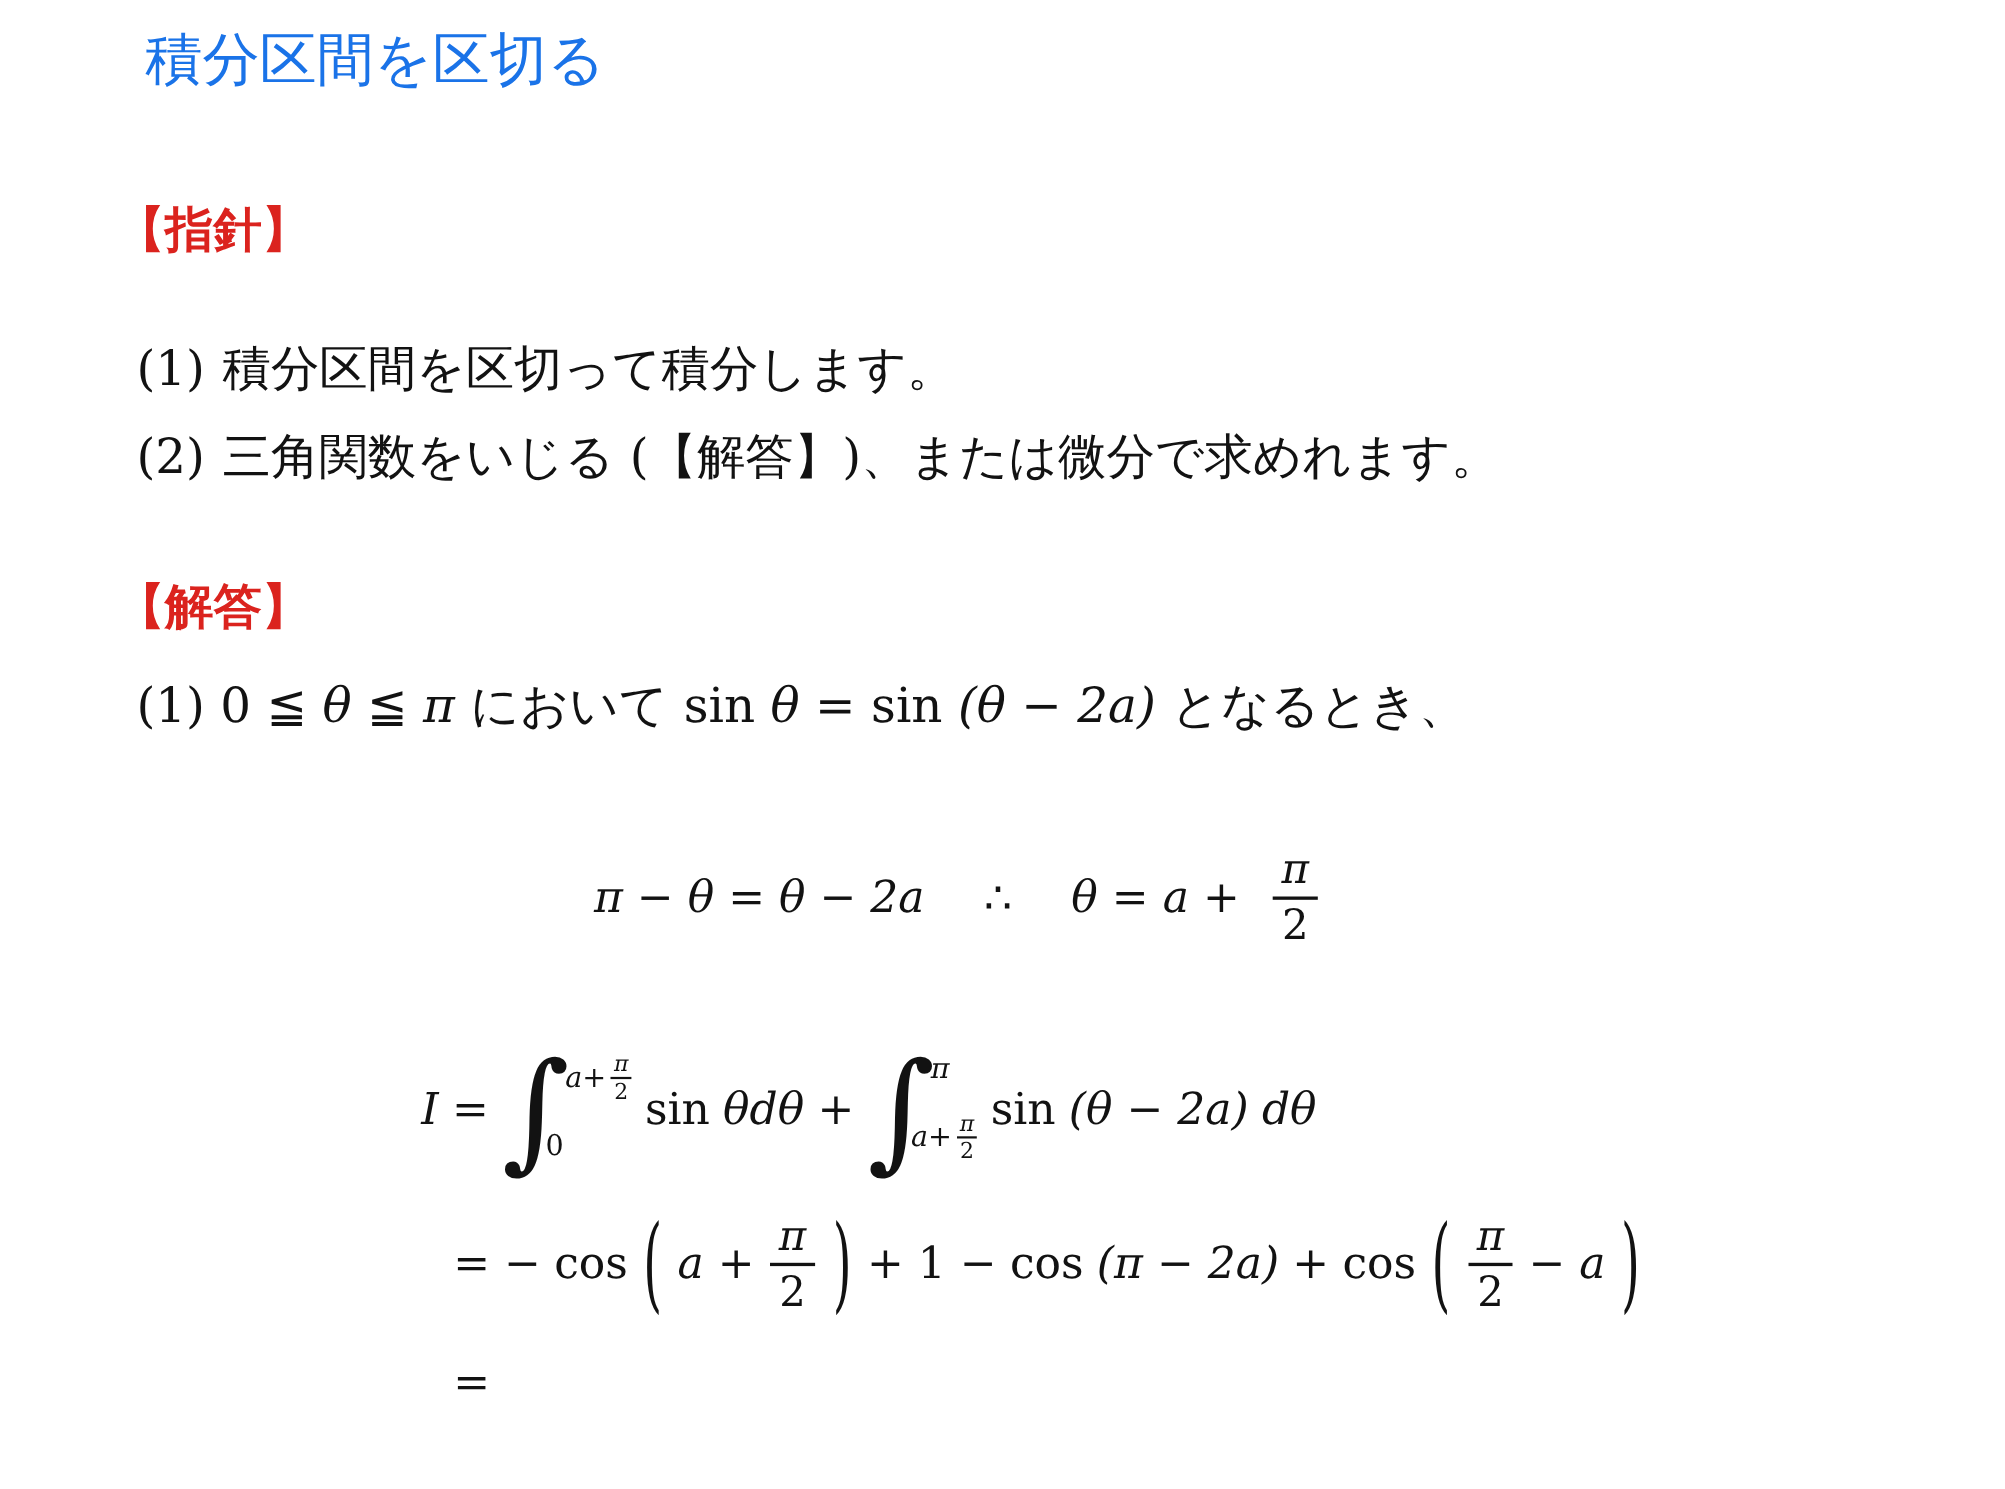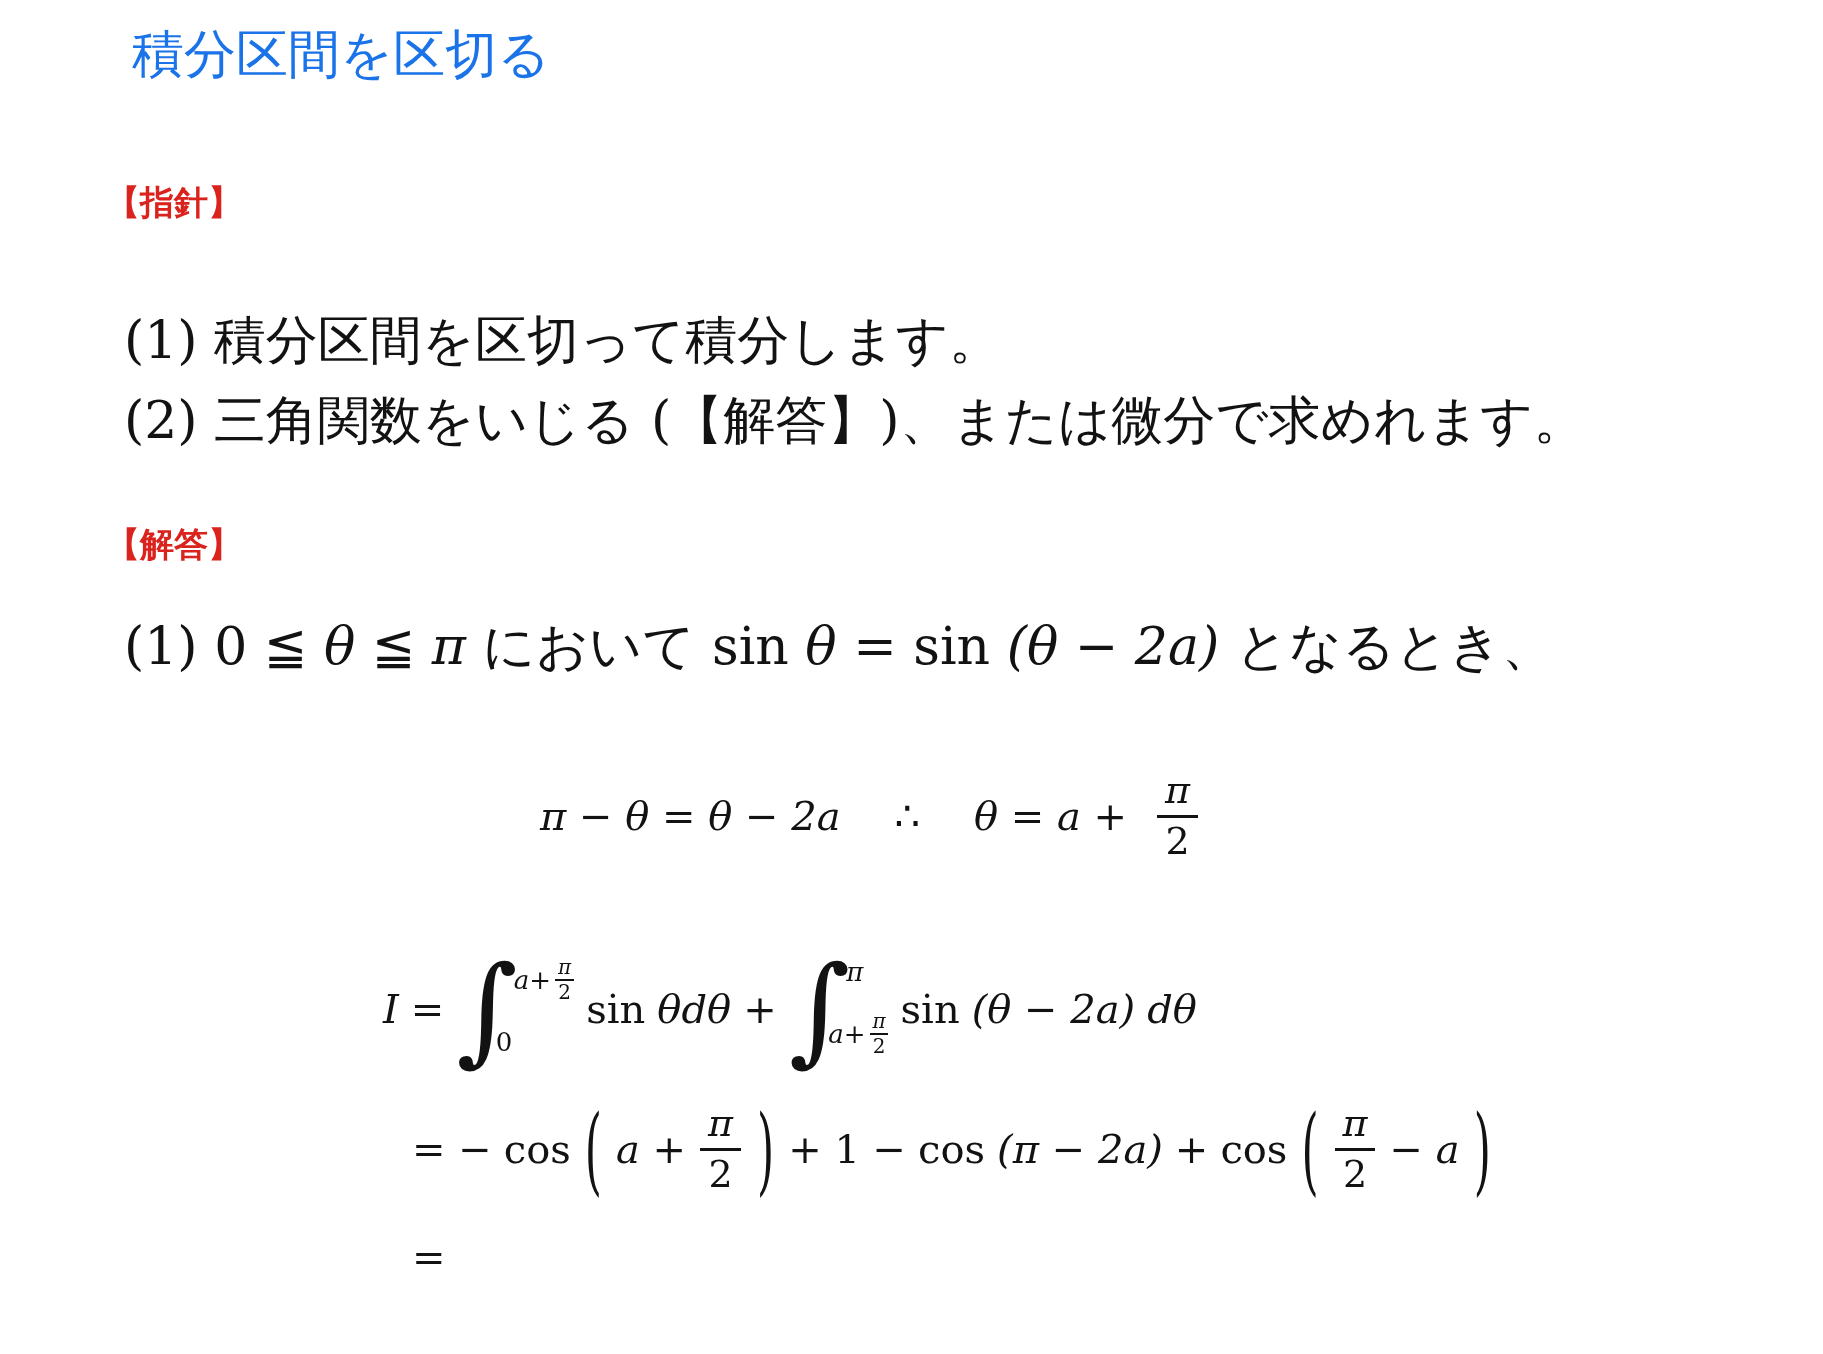--- a/index.html
+++ b/index.html
@@ -11,25 +11,25 @@
   }
   .title {
     position:absolute; left:88px; top:20px;
     font-family:"Liberation Sans","DejaVu Sans",sans-serif;
     font-size:52px; font-weight:400; color:var(--blue);
     text-decoration:none; cursor:pointer; white-space:nowrap;margin-left:44px;
   }
   .heading {
     position:absolute;
     font-family:"Liberation Sans","DejaVu Sans",sans-serif;
-    font-size:34px; font-weight:700; color:var(--red); white-space:nowrap;
+    font-size:44px; font-weight:700; color:var(--red); white-space:nowrap;
   }
   .h-shishin { left:106px; top:180px; }
   .h-kaitou  { left:106px; top:522px;font-family:Liberation Mono, monospace; }
-  .textline { position:absolute; font-size:52px; white-space:nowrap; }
+  .textline { position:absolute; font-size:44px; white-space:nowrap; }
   .item1   { left:124px; top:306px; }
   .item2   { left:124px; top:386px; }
   .solline { left:124px; top:612px; }
   .inum { margin-right:16px; }
   .it { font-style:italic; }
   
   .eq-center {
     position:absolute; top:762px; left:0; width:1740px; height:108px;
     display:flex; justify-content:center; align-items:center;
     font-size:40px; column-gap:28px; white-space:pre;

